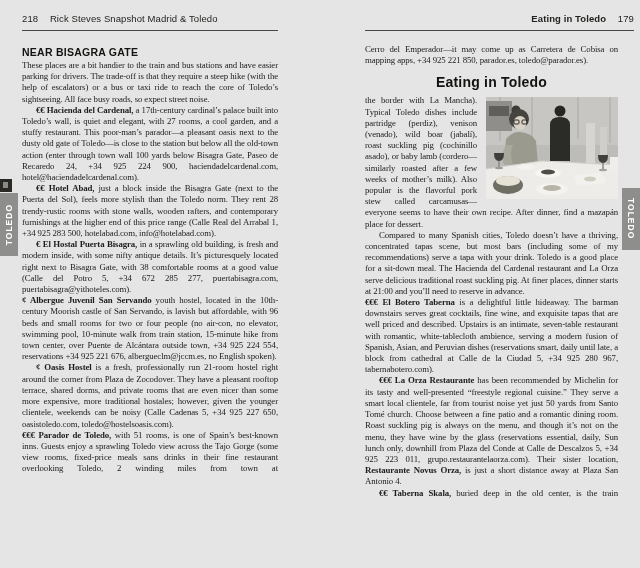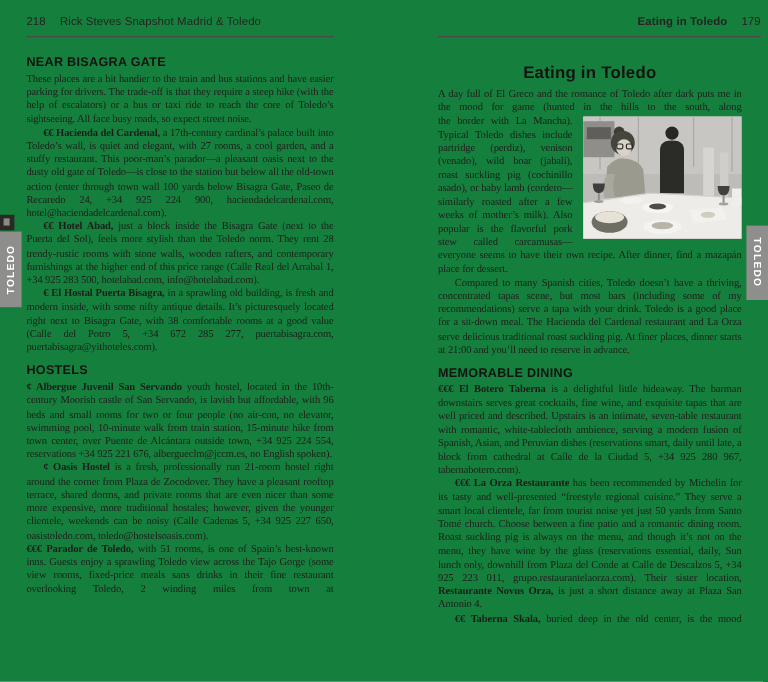--- a/index.html
+++ b/index.html
@@ -1,21 +1,21 @@
 <!DOCTYPE html>
 <html lang="en"><head>
 <meta charset="utf-8">
 <style>
   html,body{margin:0;padding:0;}
   body{
     width:640px;height:568px;overflow:hidden;
     background:#fdfdfc;color:#1d1c1a;
     font-family:"Liberation Serif", serif;
   }
-  .spread{position:relative;width:640px;height:568px;background:#15803d;overflow:hidden;}
+  .spread{position:relative;width:640px;height:568px;background:#e5e5e5;overflow:hidden;}
 
   .page{position:absolute;top:0;}
   .page.left{left:22px;width:256px;}
   .page.right{left:365px;width:253px;}
 
   .pg-header{
     position:absolute;top:13px;left:0;right:0;
     font-family:"Liberation Sans", sans-serif;
     font-size:9.5px;letter-spacing:0.1px;color:#242320;
     white-space:nowrap;
@@ -74,40 +74,39 @@
     </div>
     <div class="rule"></div>
 
     <div class="body">
       <h2>NEAR BISAGRA GATE</h2>
       <p><span class="seg-n">These places are a bit handier to the train and bus stations and have easier parking for drivers. The trade-off is that they require a steep hike (with the help of escalators) or a bus or taxi ride to reach the core of Toledo’s sightseeing. All face busy roads, so expect street noise.</span></p>
       <p class="indent"><span class="seg-b">€€ Hacienda del Cardenal,</span><span class="seg-n"> a 17th-century cardinal’s palace built into Toledo’s wall, is quiet and elegant, with 27 rooms, a cool garden, and a stuffy restaurant. This poor-man’s parador—a pleasant oasis next to the dusty old gate of Toledo—is close to the station but below all the old-town action (enter through town wall 100 yards below Bisagra Gate, Paseo de Recaredo 24, +34 925 224 900, haciendadelcardenal.com, hotel@haciendadelcardenal.com).</span></p>
       <p class="indent"><span class="seg-b">€€ Hotel Abad,</span><span class="seg-n"> just a block inside the Bisagra Gate (next to the Puerta del Sol), feels more stylish than the Toledo norm. They rent 28 trendy-rustic rooms with stone walls, wooden rafters, and contemporary furnishings at the higher end of this price range (Calle Real del Arrabal 1, +34 925 283 500, hotelabad.com, info@hotelabad.com).</span></p>
       <p class="indent"><span class="seg-b">€ El Hostal Puerta Bisagra,</span><span class="seg-n"> in a sprawling old building, is fresh and modern inside, with some nifty antique details. It’s picturesquely located right next to Bisagra Gate, with 38 comfortable rooms at a good value (Calle del Potro 5, +34 672 285 277, puertabisagra.com, puertabisagra@yithoteles.com).</span></p>
 
-      <h2>HOSTELS</h2>
       <p><span class="seg-b">¢ Albergue Juvenil San Servando</span><span class="seg-n"> youth hostel, located in the 10th-century Moorish castle of San Servando, is lavish but affordable, with 96 beds and small rooms for two or four people (no air-con, no elevator, swimming pool, 10-minute walk from train station, 15-minute hike from town center, over Puente de Alcántara outside town, +34 925 224 554, reservations +34 925 221 676, albergueclm@jccm.es, no English spoken).</span></p>
       <p class="indent"><span class="seg-b">¢ Oasis Hostel</span><span class="seg-n"> is a fresh, professionally run 21-room hostel right around the corner from Plaza de Zocodover. They have a pleasant rooftop terrace, shared dorms, and private rooms that are even nicer than some more expensive, more traditional </span><span class="seg-i">hostales;</span><span class="seg-n"> however, given the younger clientele, weekends can be noisy (Calle Cadenas 5, +34 925 227 650, oasistoledo.com, toledo@hostelsoasis.com).</span></p>
 
       <p class="force"><span class="seg-b">€€€ Parador de Toledo,</span><span class="seg-n"> with 51 rooms, is one of Spain’s best-known inns. Guests enjoy a sprawling Toledo view across the Tajo Gorge (some view rooms, fixed-price meals sans drinks in their fine restaurant overlooking Toledo, 2 winding miles from town at</span></p>
     </div>
   </div>
 
   <div class="page right">
     <div class="pg-header">
       <span class="pgtitle">Eating in Toledo</span>
       <span class="pgnum">179</span>
     </div>
     <div class="rule"></div>
 
     <div class="body">
+      <p><span class="seg-n">Cerro del Emperador—it may come up as Carretera de Cobisa on mapping apps, +34 925 221 850, parador.es, toledo@parador.es).</span></p>
 
       <h1>Eating in Toledo</h1>
 
-      <p class="force"><span class="seg-n">A day full of El Greco and the romance of Toledo after dark puts me in the mood for game (hunted in the hills to the south, along</span></p>
 
       <p>
         <span class="photo" role="img" aria-label="Black-and-white photo: a woman with glasses dines at a white table set with plates of food and glasses of wine while a man in dark clothes stands in the background">
           <svg viewBox="0 0 132 102" width="132" height="102" xmlns="http://www.w3.org/2000/svg">
             <rect width="132" height="102" fill="#bdbcb8"></rect>
             <g>
               <rect x="0" y="0" width="132" height="48" fill="#c7c6c2"></rect>
               <path d="M14 0V44 M46 0V42 M92 0V42 M124 0V46" stroke="#a9a8a4" stroke-width="1" fill="none"></path>
               <rect x="0" y="4" width="26" height="30" fill="#8f8e8a"></rect>
               <rect x="3" y="9" width="20" height="10" fill="#5f5e5a"></rect>
@@ -148,24 +147,23 @@
               <path d="M112 58 Q112 66 117 66 Q122 66 122 58 Z" fill="#42413d"></path>
               <rect x="116.2" y="66" width="1.6" height="6" fill="#8e8d89"></rect>
               <ellipse cx="117" cy="73" rx="4" ry="1.2" fill="#a3a29e"></ellipse>
             </g>
           </svg>
         </span>
       <span class="seg-n">the border with La Mancha). Typical Toledo dishes include partridge </span><span class="seg-i">(perdiz),</span><span class="seg-n"> venison </span><span class="seg-i">(venado),</span><span class="seg-n"> wild boar </span><span class="seg-i">(jabalí),</span><span class="seg-n"> roast suckling pig </span><span class="seg-i">(cochinillo asado),</span><span class="seg-n"> or baby lamb </span><span class="seg-i">(cordero</span><span class="seg-n">—similarly roasted after a few weeks of mother’s milk). Also popular is the flavorful pork stew called </span><span class="seg-i">carcamusas</span><span class="seg-n">—everyone seems to have their own recipe. After dinner, find a </span><span class="seg-i">mazapán</span><span class="seg-n"> place for dessert.</span></p>
 
       <p class="indent"><span class="seg-n">Compared to many Spanish cities, Toledo doesn’t have a thriving, concentrated tapas scene, but most bars (including some of my recommendations) serve a tapa with your drink. Toledo is a good place for a sit-down meal. The Hacienda del Cardenal restaurant and La Orza serve delicious traditional roast suckling pig. At finer places, dinner starts at 21:00 and you’ll need to reserve in advance.</span></p>
 
-      <h2>MEMORABLE DINING</h2>
       <p><span class="seg-b">€€€ El Botero Taberna</span><span class="seg-n"> is a delightful little hideaway. The barman downstairs serves great cocktails, fine wine, and exquisite tapas that are well priced and described. Upstairs is an intimate, seven-table restaurant with romantic, white-tablecloth ambience, serving a modern fusion of Spanish, Asian, and Peruvian dishes (reservations smart, daily until late, a block from cathedral at Calle de la Ciudad 5, +34 925 280 967, tabernabotero.com).</span></p>
       <p class="indent"><span class="seg-b">€€€ La Orza Restaurante</span><span class="seg-n"> has been recommended by Michelin for its tasty and well-presented “freestyle regional cuisine.” They serve a smart local clientele, far from tourist noise yet just 50 yards from Santo Tomé church. Choose between a fine patio and a romantic dining room. Roast suckling pig is always on the menu, and though it’s not on the menu, they have wine by the glass (reservations essential, daily, Sun lunch only, downhill from Plaza del Conde at Calle de Descalzos 5, +34 925 223 011, grupo.restaurantelaorza.com). Their sister location, </span><span class="seg-b">Restaurante Novus Orza,</span><span class="seg-n"> is just a short distance away at Plaza San Antonio 4.</span></p>
-      <p class="indent force"><span class="seg-b">€€ Taberna Skala,</span><span class="seg-n"> buried deep in the old center, is </span><span class="seg-i">the</span><span class="seg-n"> mood</span></p>
+      <p class="indent force"><span class="seg-b">€€ Taberna Skala,</span><span class="seg-n"> buried deep in the old center, is </span><span class="seg-i">the</span><span class="seg-n"> train</span></p>
     </div>
   </div>
 
   <div class="tab tab-left">
     <span>TOLEDO</span>
   </div>
   <div class="tab tab-right">
     <span>TOLEDO</span>
   </div>
   <div class="notch"></div>

